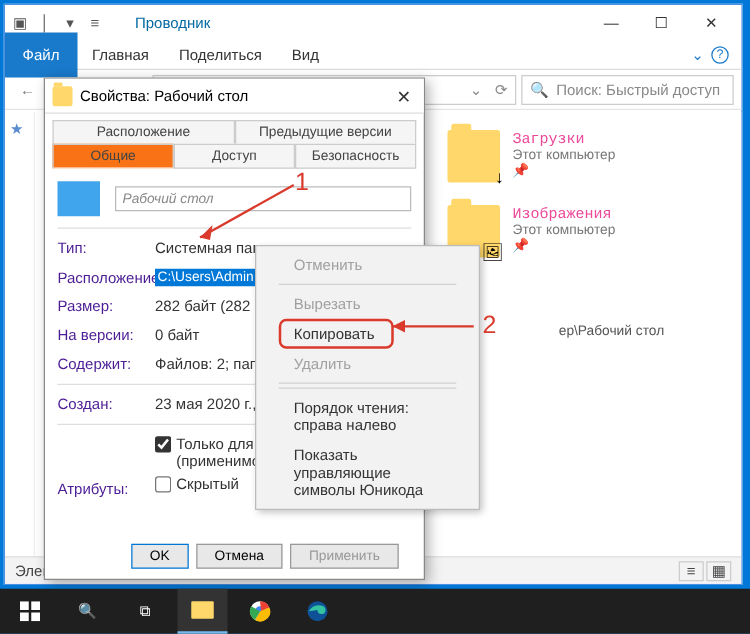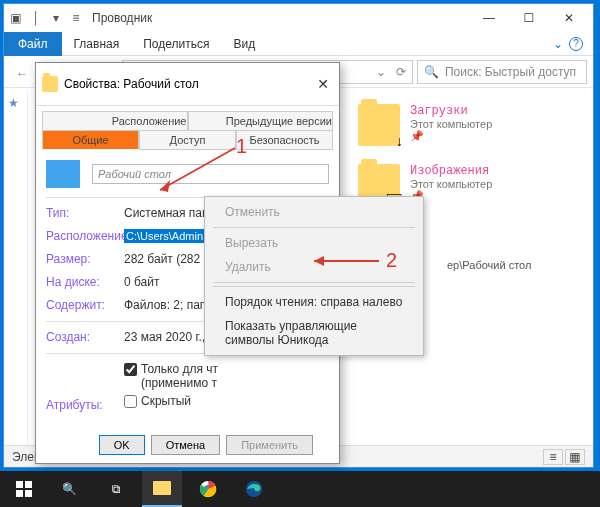--- a/index.html
+++ b/index.html
@@ -3,26 +3,26 @@
 <meta charset="utf-8">
 <style>
 * { box-sizing: border-box; margin: 0; padding: 0; font-family: "Segoe UI", Tahoma, sans-serif; font-size: 12px; }
 body { width: 600px; height: 507px; background: #0078d7; overflow: hidden; position: relative; }
 
 
 .explorer { position: absolute; left: 3px; top: 3px; width: 591px; height: 465px; background: #fff; border: 1px solid #4a8fe0; }
 .titlebar { height: 28px; background: #fff; display: flex; align-items: center; padding: 0 4px; }
 .titlebar .qat { display: flex; gap: 4px; align-items: center; }
 .titlebar .qat span { width: 16px; height: 16px; display: flex; align-items: center; justify-content: center; color: #555; }
-.titlebar .title { margin-left: 8px; color: #404040; }
+.titlebar .title { margin-left: 24px; color: #0369a1; }
 .titlebar .winbtns { margin-left: auto; display: flex; }
 .titlebar .winbtns div { width: 40px; height: 28px; display: flex; align-items: center; justify-content: center; color: #333; }
 
 .ribbon-tabs { height: 24px; background: #fff; display: flex; align-items: center; border-bottom: 1px solid #ddd; }
-.ribbon-tabs .file-tab { background: #1979ca; color: #fff; padding: 4px 14px; height: 24px; display: flex; align-items: center; }
+.ribbon-tabs .file-tab { background: #1979ca; color: #fff; padding: 4px 14px; height: 36px; display: flex; align-items: center; }
 .ribbon-tabs .tab { padding: 4px 12px; color: #333; }
 .ribbon-tabs .help { margin-left: auto; display: flex; gap: 6px; padding-right: 10px; color: #1979ca; }
 
 .nav { height: 32px; background: #fff; display: flex; align-items: center; padding: 3px 6px; gap: 4px; border-bottom: 1px solid #e5e5e5; }
 .nav .navbtn { width: 24px; height: 24px; display:flex; align-items:center; justify-content:center; color:#777; }
 .nav .breadcrumb { flex: 1; border: 1px solid #ccc; height: 24px; display: flex; align-items: center; padding: 0 6px; gap:4px; }
 .nav .breadcrumb .star { color:#356fb7; }
 .nav .search { width: 170px; border: 1px solid #ccc; height: 24px; display: flex; align-items: center; padding: 0 6px; color: #888; gap:6px; }
 
 .content { position: absolute; left:0; right:0; top: 86px; bottom: 22px; background:#fff; display:flex; }
@@ -36,45 +36,45 @@
 .item .txt .n { color:#ec4899;font-family:Liberation Mono, monospace; }
 .item .txt .s { color:#777; font-size:11px; }
 .item .txt .pin { color:#999; font-size:11px; }
 
 .statusbar { position:absolute; bottom:0; left:0; right:0; height:22px; background:#f3f3f3; border-top:1px solid #ddd; display:flex; align-items:center; padding:0 8px; color:#444; font-size:11px;}
 .statusbar .viewbtns { margin-left:auto; display:flex; gap:2px;}
 .statusbar .viewbtns span{ width:20px;height:16px;border:1px solid #ccc; display:flex;align-items:center;justify-content:center;}
 
 
 .props { position:absolute; left:35px; top:62px; width:305px; height:402px; background:#fff; border:1px solid #888; box-shadow:3px 3px 10px rgba(0,0,0,.3); }
-.props .ptitle { height:43px; background:#fff; display:flex; align-items:center; padding:0 6px; border-bottom:1px solid #ddd;}
+.props .ptitle { height:28px; background:#fff; display:flex; align-items:center; padding:0 6px; border-bottom:1px solid #ddd;}
 .props .ptitle .ico{ width:16px;height:16px; background:#ffd76a; margin-right:6px; border-radius:2px; position:relative;}
 .props .ptitle .ico::before{content:"";position:absolute;left:1px;top:-3px;width:7px;height:3px;background:#ffd76a;border-radius:1px 1px 0 0;}
 .props .ptitle .x { margin-left:auto; font-size:14px; color:#333; padding:0 4px;}
 .props .tabs1 { display:flex; padding:5px 6px 0; gap:0;}
-.props .tabs1 div { flex:1; text-align:right; border:1px solid #ccc; border-bottom:none; background:#f5f5f5; padding:3px 0; font-size:11px; color:#444;}
+.props .tabs1 div { flex:1; text-align:center; border:1px solid #ccc; border-bottom:none; background:#f5f5f5; padding:3px 0; font-size:11px; color:#444;}
 .props .tabs2 { display:flex; padding:0 6px; gap:0;}
 .props .tabs2 div { flex:1; text-align:center; border:1px solid #ccc; background:#f5f5f5; padding:3px 0; font-size:11px; color:#444;}
 .props .tabs2 div.active { background:#f97316; border-bottom-color:#fff;}
 .props .body { padding:10px 10px 6px; }
 .props .row { display:flex; align-items:center; margin-bottom:9px; font-size:11px; color:#333;}
-.props .row .lab { width:78px; color:#8b5cf6;}
+.props .row .lab { width:78px; color:#4c1d95;}
 .props .row .val { flex:1; }
 .props .folder-ico { width:34px; height:28px; background:#41a5ee; margin-right:12px;}
 .props .namefield { flex:1; border:1px solid #bbb; padding:3px 5px; color:#888; font-style:italic; font-size:11px;}
 .props .sep { border-top:1px solid #ddd; margin:4px 0 8px;}
 .props .loc-sel { background:#0078d7; color:#fff; padding:1px 2px; display:inline-block; font-size:11px;}
 .props .attrs label { display:flex; align-items:flex-start; gap:4px; font-size:11px; color:#333; margin-bottom:4px;}
 .props .attrs input { margin-top:1px;}
-.props .btns { position:absolute; bottom:8px; left:0; right:0; display:flex; justify-content:flex-end; gap:6px; padding:0 26px;}
+.props .btns { position:absolute; bottom:8px; left:0; right:16px; display:flex; justify-content:flex-end; gap:6px; padding:0 4px;}
 .props .btns button { padding:3px 14px; border:1px solid #999; background:#e8e8e8; font-size:11px;}
 .props .btns button.primary { background:#e8e8e8; border:1px solid #0078d7;}
 
 
-.ctx { position:absolute; left:204px; top:196px; width:220px; background:#f2f2f2; border:1px solid #bcbcbc; box-shadow:2px 2px 6px rgba(0,0,0,.25); padding:3px 2px;}
+.ctx { position:absolute; left:204px; top:196px; width:180px; background:#f2f2f2; border:1px solid #bcbcbc; box-shadow:2px 2px 6px rgba(0,0,0,.25); padding:3px 12px;}
 .ctx .mi { padding:5px 18px; font-size:12px; color:#333;}
 .ctx .mi.dis { color:#a0a0a0;}
 .ctx .mi.hl { position:relative;}
 .ctx .mi.hl::after{ content:""; position:absolute; left:6px; right:56px; top:0; bottom:0; border:2px solid #d93a2b; border-radius:6px; pointer-events:none;}
 .ctx .msep { border-top:1px solid #d0d0d0; margin:3px 6px;}
 .ctx .sub::after { content:"▸"; float:right; color:#555; font-size:10px;}
 
 
 .arrow { position:absolute; pointer-events:none;}
 .step { position:absolute; color:#d93a2b; font-size:20px; font-weight:400; pointer-events:none;}
@@ -199,21 +199,21 @@
       </div>
     <div class="row">
         <div class="lab">Расположение:</div>
         <div class="val"><span class="loc-sel">C:\Users\Admin</span></div>
       </div>
     <div class="row">
         <div class="lab">Размер:</div>
         <div class="val">282 байт (282 б</div>
       </div>
     <div class="row">
-        <div class="lab">На диске:</div>
+        <div class="lab">На версии:</div>
         <div class="val">0 байт</div>
       </div>
     <div class="row">
         <div class="lab">Содержит:</div>
         <div class="val">Файлов: 2; папо</div>
       </div>
     <div class="sep"></div>
     <div class="row">
         <div class="lab">Создан:</div>
         <div class="val">23 мая 2020 г.,</div>
@@ -238,20 +238,21 @@
     <button class="primary">OK</button>
     <button>Отмена</button>
     <button style="color:#999">Применить</button>
   </div>
 </div>
 
 <div class="ctx">
   <div class="mi dis">Отменить</div>
   <div class="msep"></div>
   <div class="mi dis">Вырезать</div>
+  <div class="mi hl">Копировать</div>
   <div class="mi dis">Удалить</div>
   <div class="msep"></div>
   <div class="msep"></div>
   <div class="mi">Порядок чтения: справа налево</div>
   <div class="mi">Показать управляющие символы Юникода</div>
 </div>
 
 <div class="step" style="left:236px; top:135px;">1</div>
 <svg class="arrow" style="left:150px; top:140px;" width="100" height="60">
   <line x1="85" y1="8" x2="10" y2="50" stroke="#d93a2b" stroke-width="1.8"></line>

